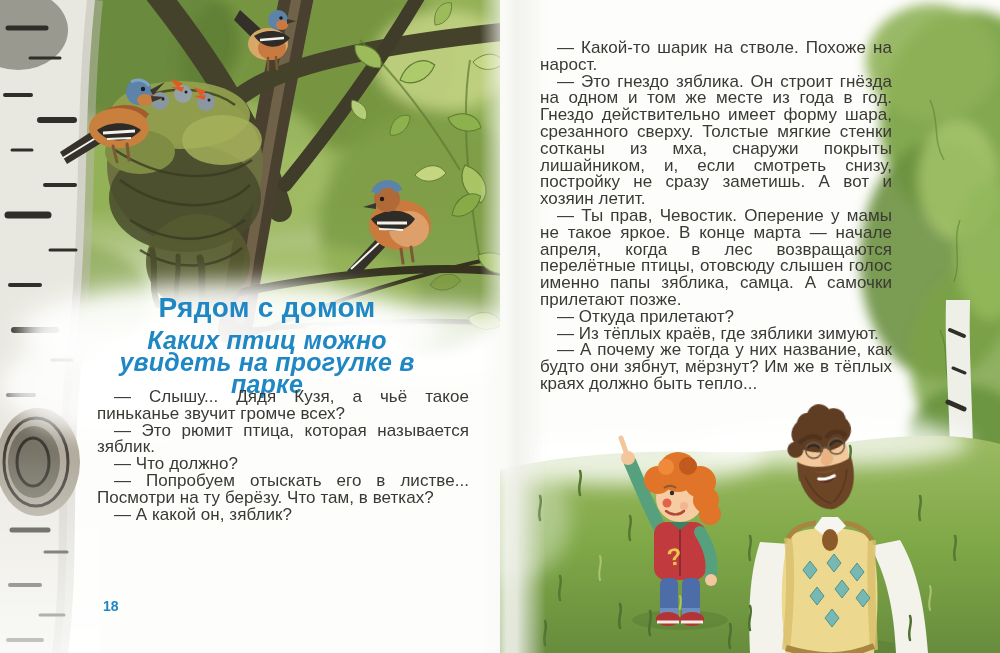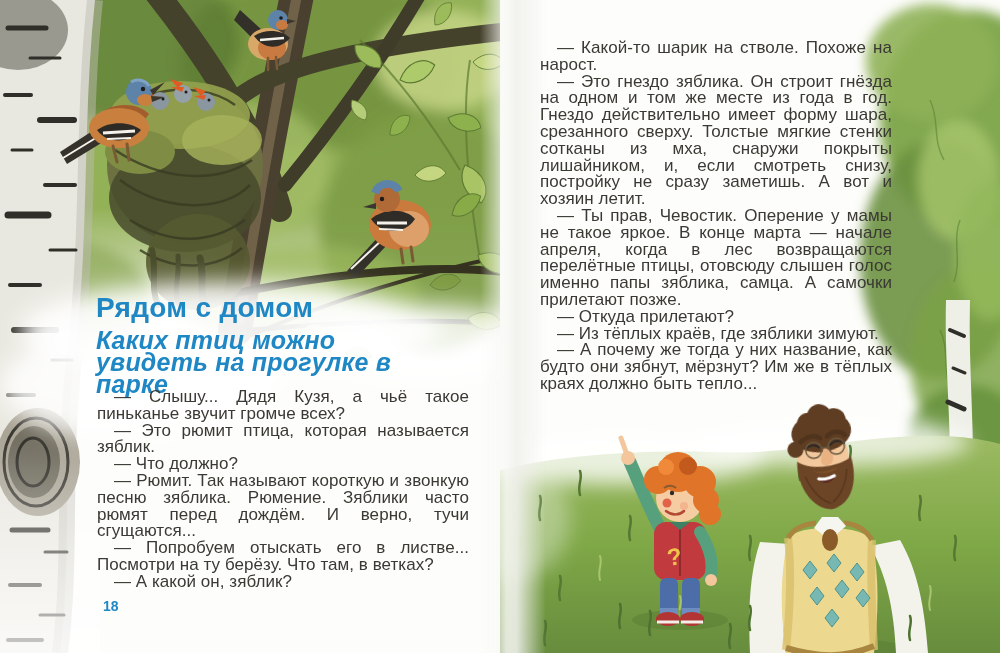--- a/index.html
+++ b/index.html
@@ -9,21 +9,21 @@
     font-family:"Liberation Sans",sans-serif;
   }
   svg.ill{position:absolute;top:0;display:block;}
   .ill-left{left:0;z-index:1;}
   .ill-right{left:500px;z-index:1;}
   .gutter{
     position:absolute;left:480px;top:0;width:66px;height:653px;z-index:2;
     background:linear-gradient(90deg,rgba(253,253,251,0) 0%,rgba(248,248,245,.85) 40%,rgba(240,240,236,.9) 55%,rgba(253,253,251,0) 100%);
     pointer-events:none;
   }
-  .heading-block{position:absolute;left:96px;top:292px;z-index:3;width:330px;}
+  .heading-block{position:absolute;left:102px;top:292px;z-index:3;width:330px;text-align:center;}
   .heading-block h1{
     margin:0;font-size:28px;line-height:32px;font-weight:700;
     color:var(--heading-blue,#1e87c4);letter-spacing:.3px;
   }
   .subtitle{
     margin-top:5px;font-size:25px;line-height:22px;font-weight:700;font-style:italic;
     color:var(--heading-blue,#1e87c4);letter-spacing:.2px;
   }
   .text-block{position:absolute;z-index:3;}
   .left-paras{left:97px;top:389px;width:372px;}
@@ -419,21 +419,20 @@
     <div class="subtitle">
       <div>Каких птиц можно</div>
       <div>увидеть на прогулке в парке</div>
     </div>
   </div>
 
   <div class="text-block left-paras">
       <p class="para">— Слышу... Дядя Кузя, а чьё такое пиньканье звучит громче всех?</p>
       <p class="para">— Это рюмит птица, которая называется зяблик.</p>
       <p class="para">— Что должно?</p>
-      <p class="para">— Рюмит. Так называют короткую и звонкую песню зяблика. Рюмение. Зяблики часто рюмят перед дождём. И верно, тучи сгущаются...</p>
       <p class="para">— Попробуем отыскать его в листве... Посмотри на ту берёзу. Что там, в ветках?</p>
       <p class="para">— А какой он, зяблик?</p>
     </div>
 
   <div class="text-block right-paras">
       <p class="para">— Какой-то шарик на стволе. Похоже на нарост.</p>
       <p class="para">— Это гнездо зяблика. Он строит гнёзда на одном и том же месте из года в год. Гнездо действительно имеет форму шара, срезанного сверху. Толстые мягкие стенки сотканы из мха, снаружи покрыты лишайником, и, если смотреть снизу, постройку не сразу заметишь. А вот и хозяин летит.</p>
       <p class="para">— Ты прав, Чевостик. Оперение у мамы не такое яркое. В конце марта — начале апреля, когда в лес возвращаются перелётные птицы, отовсюду слышен голос именно папы зяблика, самца. А самочки прилетают позже.</p>
       <p class="para">— Откуда прилетают?</p>
       <p class="para">— Из тёплых краёв, где зяблики зимуют.</p>

